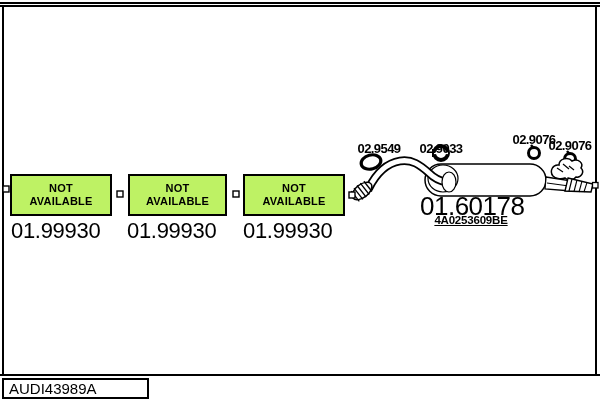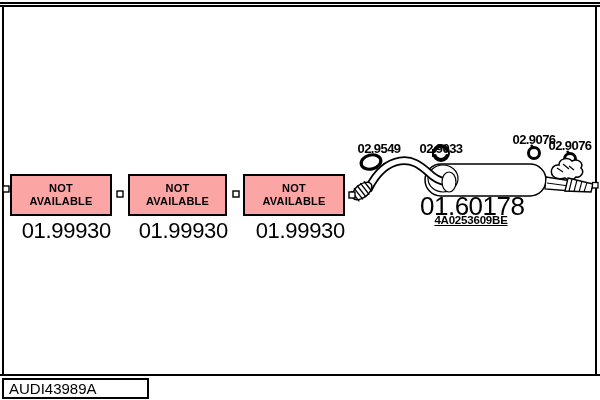--- a/index.html
+++ b/index.html
@@ -3,28 +3,28 @@
 <meta charset="utf-8">
 <style>
   html,body{margin:0;padding:0;background:#fff;}
   .stage{
     position:relative;width:600px;height:400px;background:#ffffff;
     overflow:hidden;font-family:"Liberation Sans",sans-serif;color:#000;
   }
   .hline,.vline{position:absolute;background:#000;}
   .na-box{
     position:absolute;border:2px solid #000;box-sizing:border-box;
-    display:flex;align-items:center;justify-content:center;background:#fca5a5;
+    display:flex;align-items:center;justify-content:center;background:#bef264;
   }
   .na-box .na-text{
     width:78px;text-align:center;font-weight:bold;font-size:11px;line-height:13px;
     letter-spacing:0.2px;
   }
   .big-num{
-    position:absolute;font-size:22px;font-weight:400;text-align:right;
+    position:absolute;font-size:22px;font-weight:400;text-align:left;
     letter-spacing:-0.3px;white-space:nowrap;
   }
   .part-label{
     position:absolute;font-weight:bold;font-size:13px;letter-spacing:-0.6px;
     text-align:center;white-space:nowrap;
   }
   .muffler-num{
     position:absolute;font-size:26px;font-weight:normal;text-align:center;
     letter-spacing:-0.5px;white-space:nowrap;
   }

